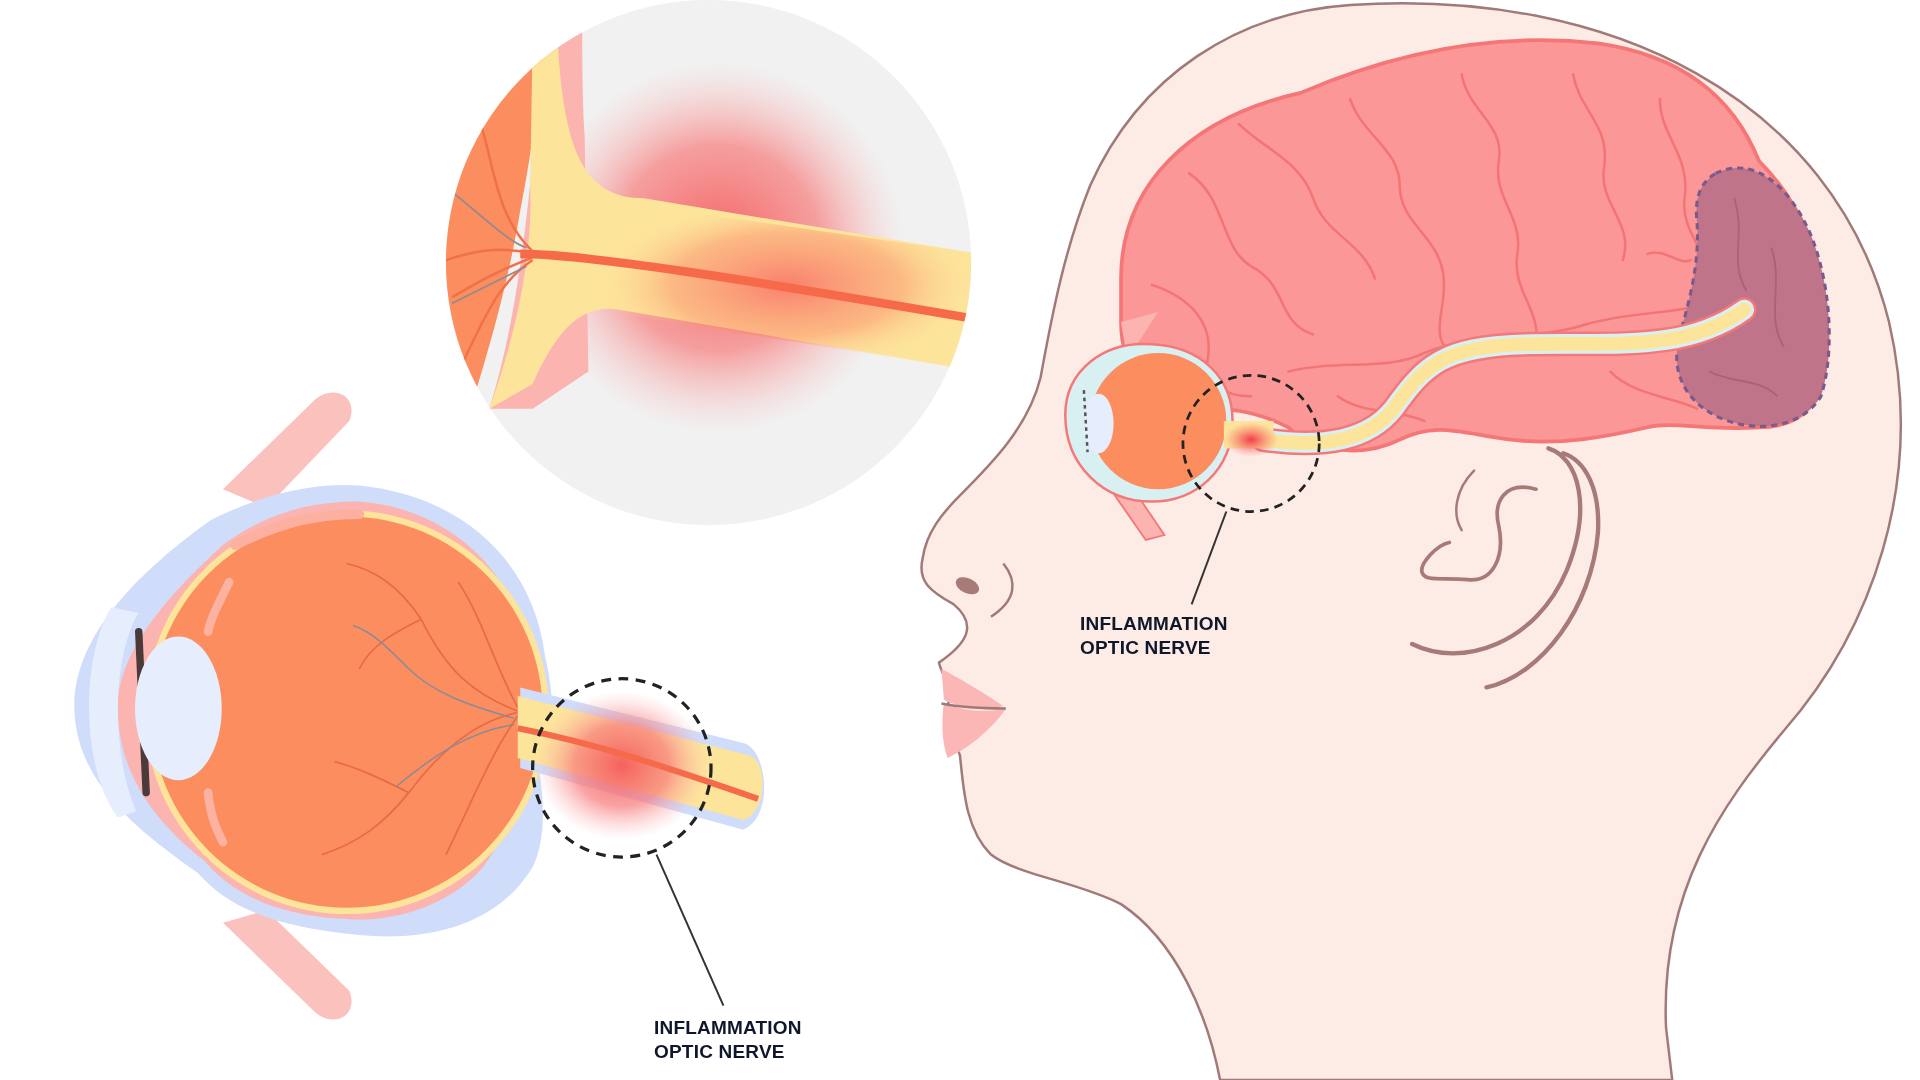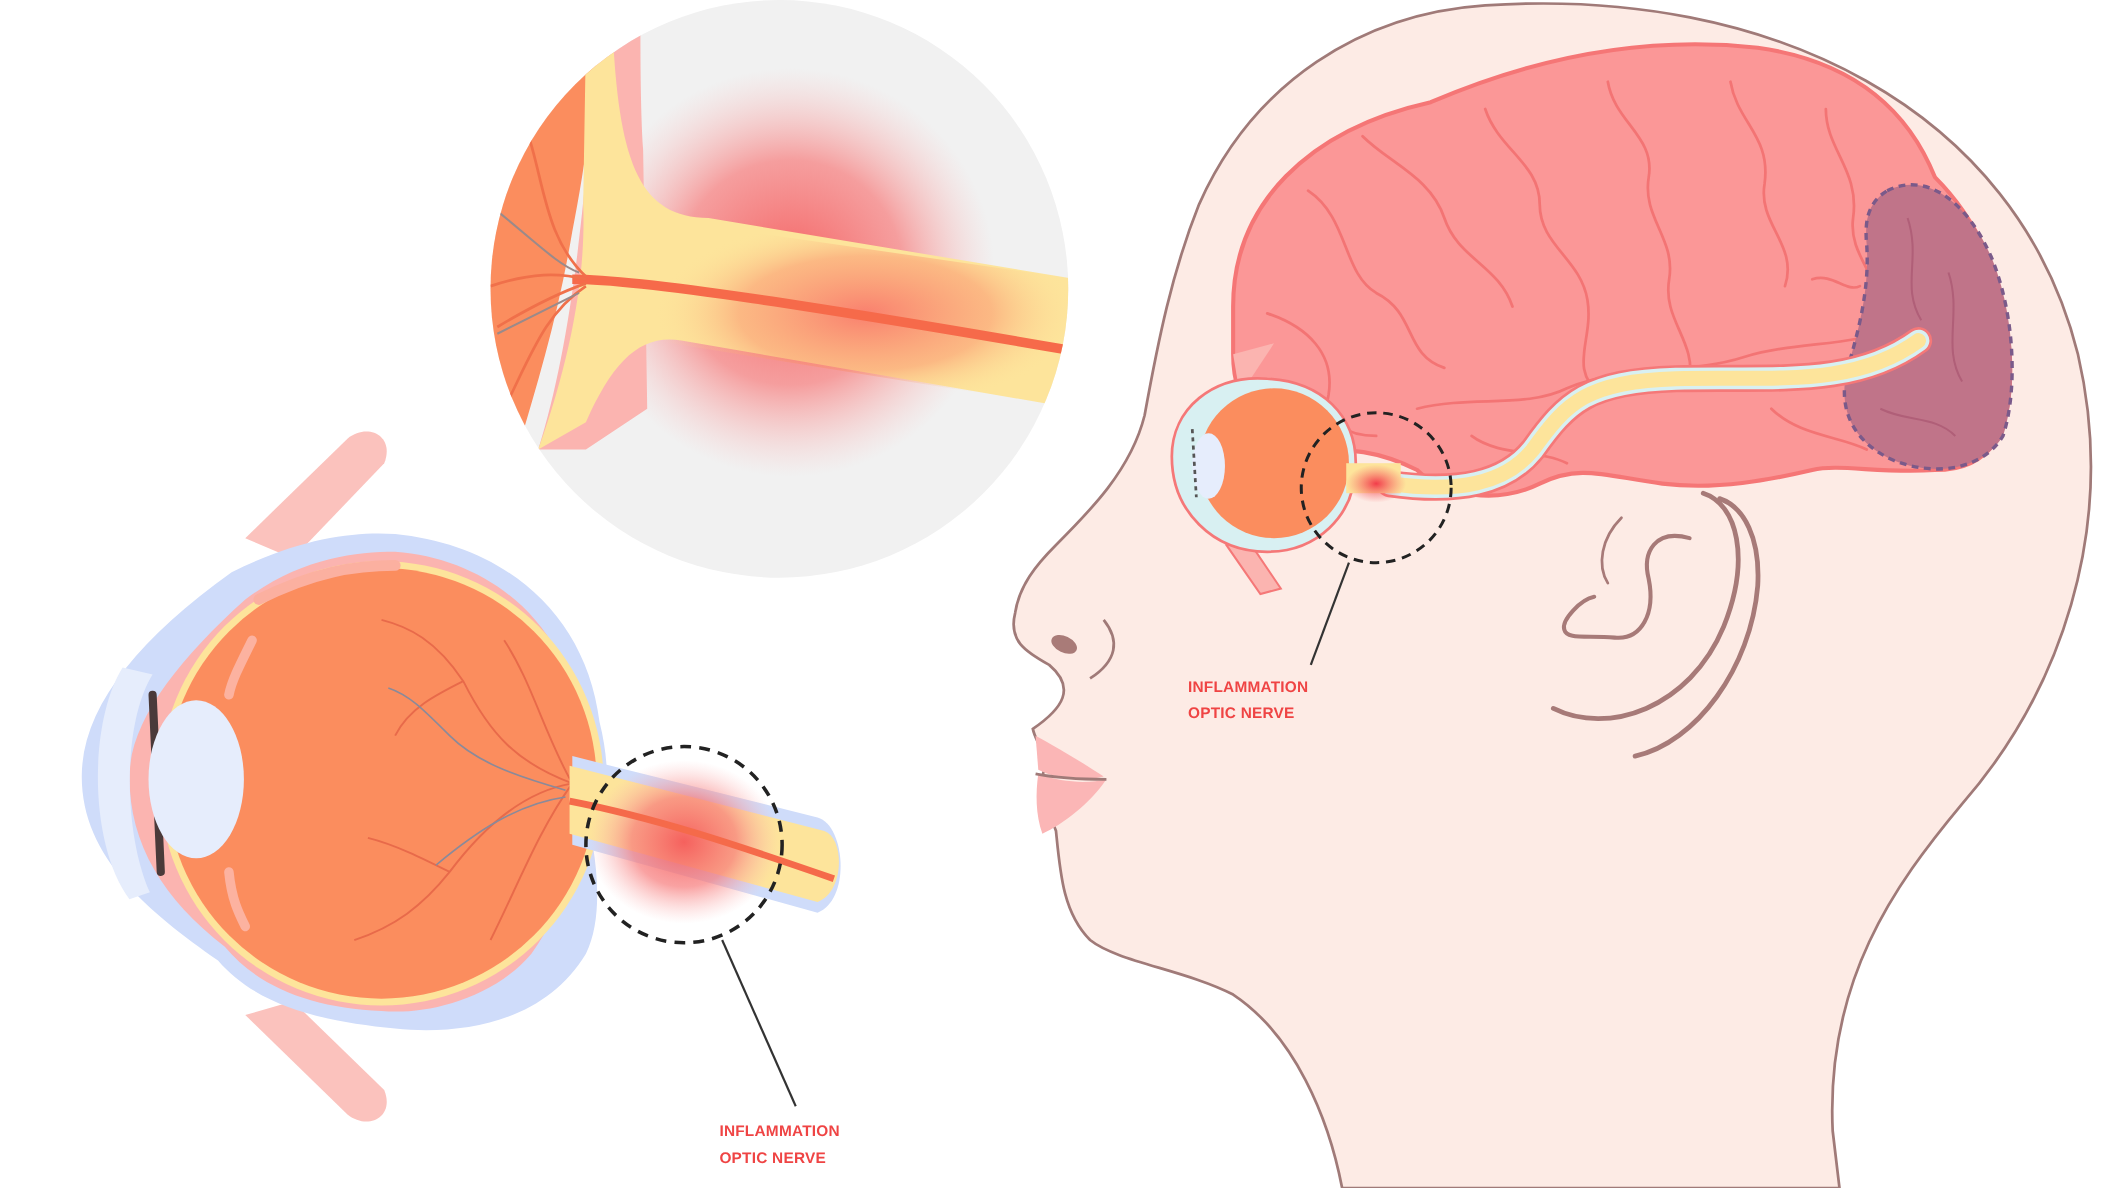--- a/index.html
+++ b/index.html
@@ -1,21 +1,21 @@
 <!DOCTYPE html>
 <html><head>
 <meta charset="utf-8">
 <style>
   html, body { margin:0; padding:0; background:#ffffff; }
   body { width:1920px; height:1080px; overflow:hidden; position:relative; font-family:"Liberation Sans", sans-serif; }
   #stage { position:absolute; left:0; top:0; width:1920px; height:1080px; }
   svg { display:block; }
   .label {
     position:absolute; font-family:"Liberation Sans", sans-serif; font-weight:700;
-    font-size:14px; line-height:24px; color:#ef4444; letter-spacing:0.2px;
+    font-size:19px; line-height:24px; color:#0f172a; letter-spacing:0.2px;
   }
   .label span { display:block; }
 </style>
 </head>
 <body>
 
 <div id="stage">
 <svg width="1920" height="1080" viewBox="0 0 1550 872" preserveAspectRatio="none" xmlns="http://www.w3.org/2000/svg">
   <defs>
     <radialGradient id="inflamBig" cx="50%" cy="50%" r="50%">

